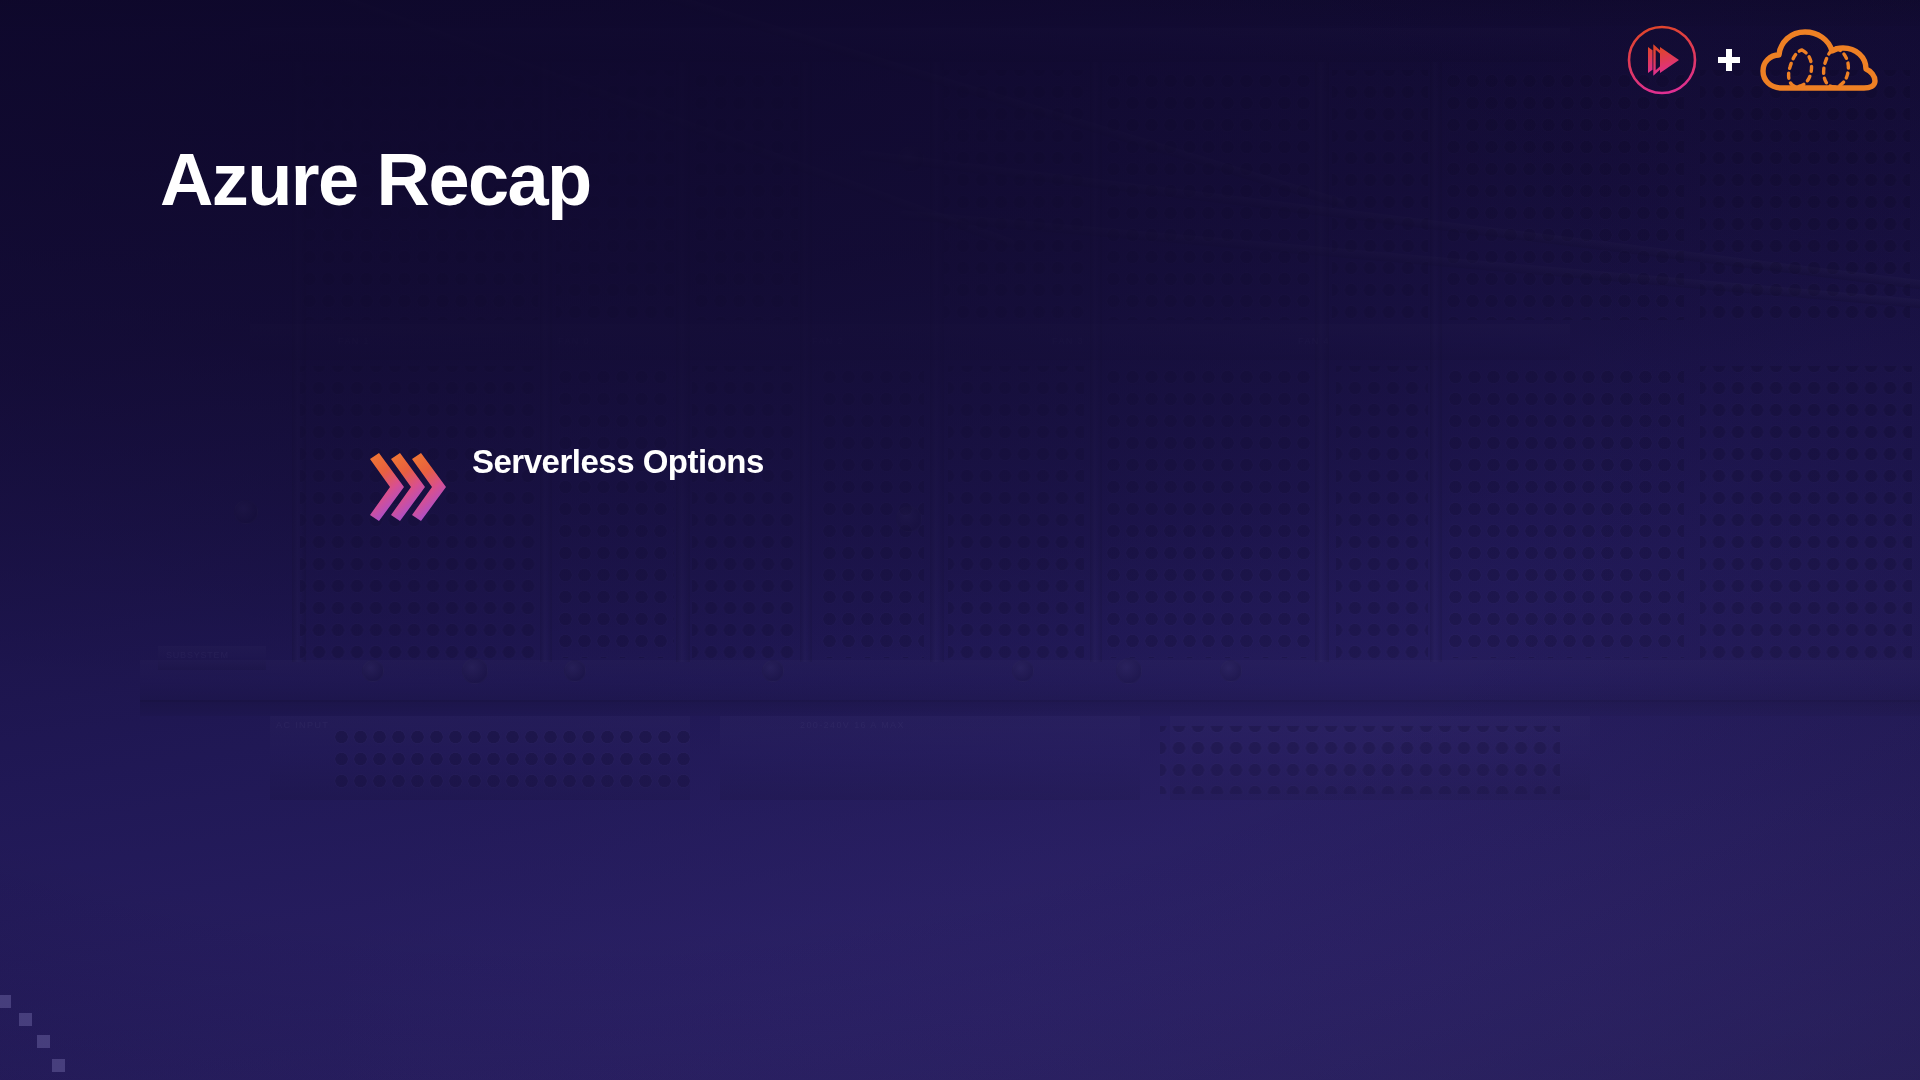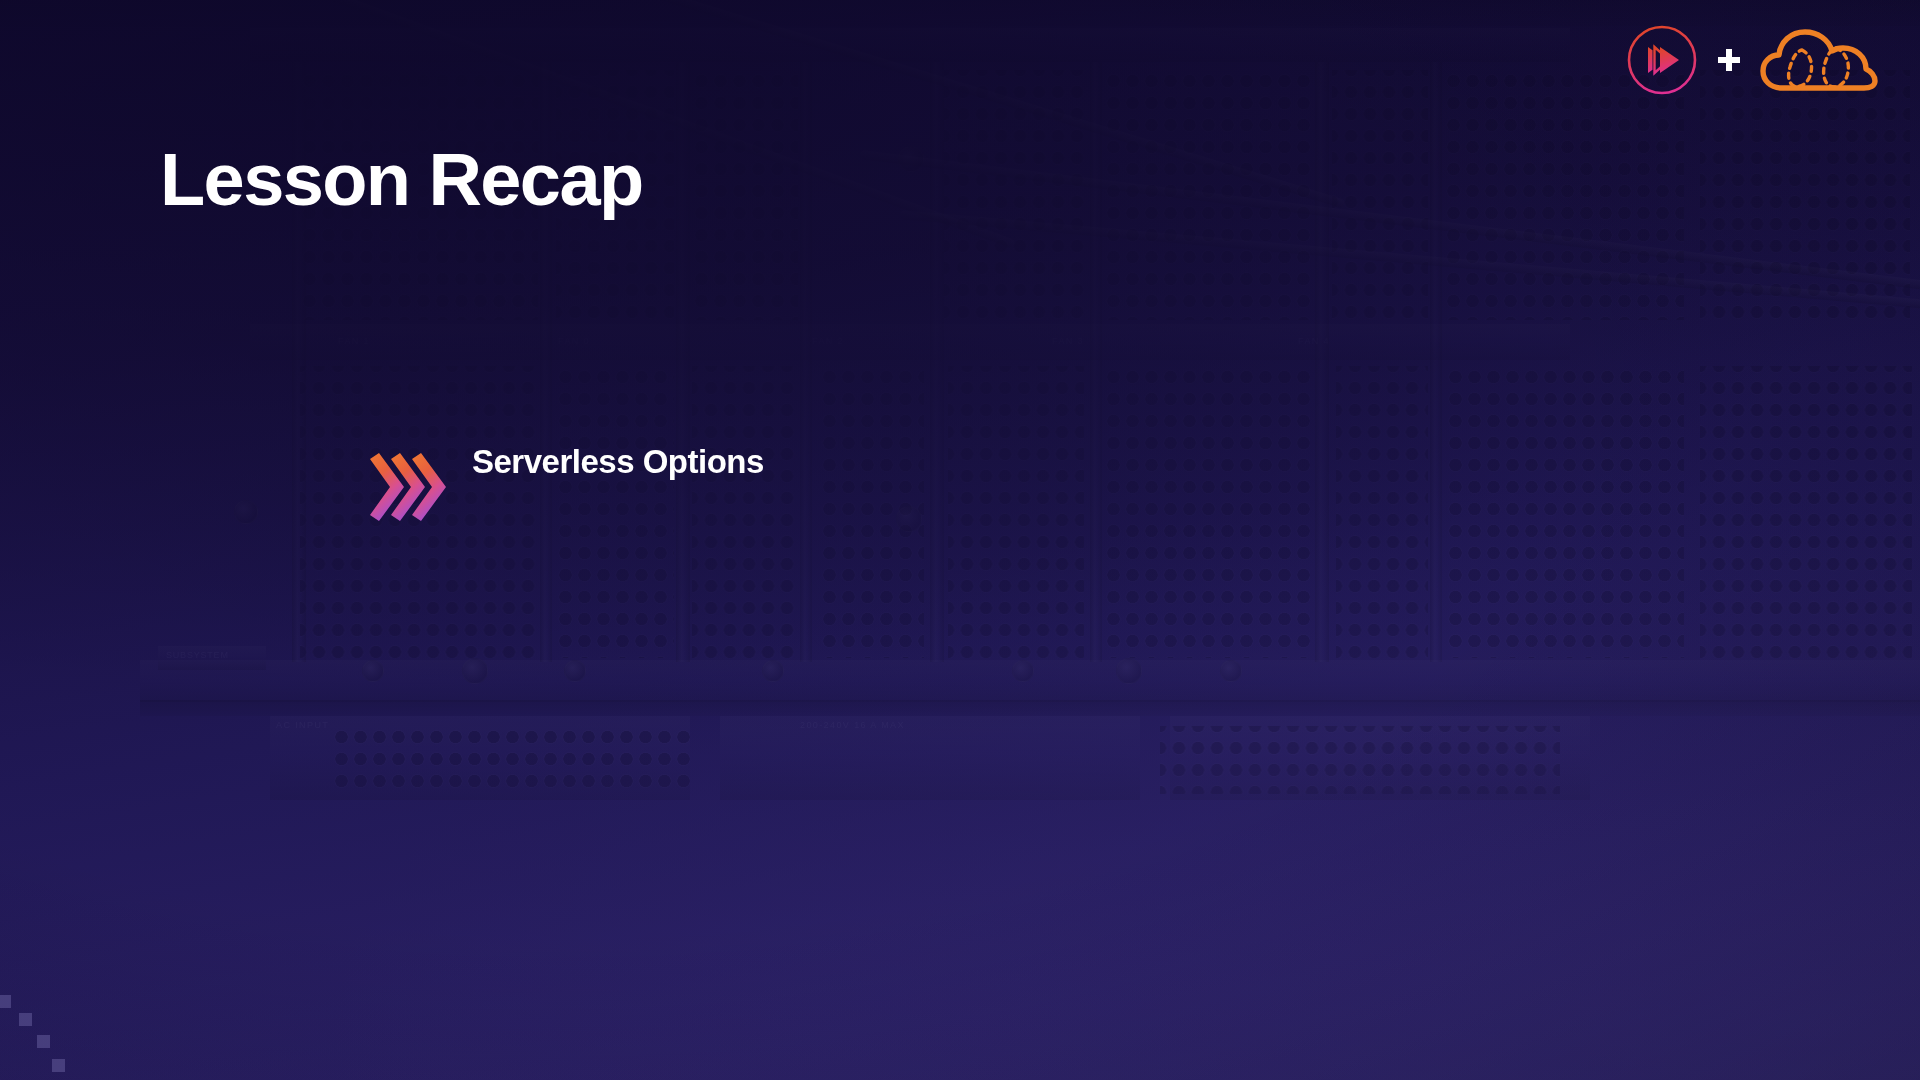--- a/index.html
+++ b/index.html
@@ -273,21 +273,21 @@
         <rect x="183" y="272" width="13" height="13"></rect>
         <rect x="189" y="300" width="13" height="13"></rect>
         <rect x="192" y="328" width="13" height="13"></rect>
         <rect x="193" y="357" width="13" height="13"></rect>
         <rect x="193" y="385" width="13" height="13"></rect>
         <rect x="192" y="413" width="13" height="13"></rect>
       </g>
     </svg>
   </div>
 
-  <h1 class="slide-title">Lesson Recap</h1>
+  <h1 class="slide-title">Azure Recap</h1>
 
   <div class="card">
 
     <div class="card-icon">
       <svg width="78" height="78" viewBox="0 0 78 78">
         <defs>
           <linearGradient id="chevGrad" x1="0" y1="0" x2="0.45" y2="1">
             <stop offset="0%" stop-color="#F07A32"></stop>
             <stop offset="38%" stop-color="#E8603F"></stop>
             <stop offset="68%" stop-color="#D9508F"></stop>

